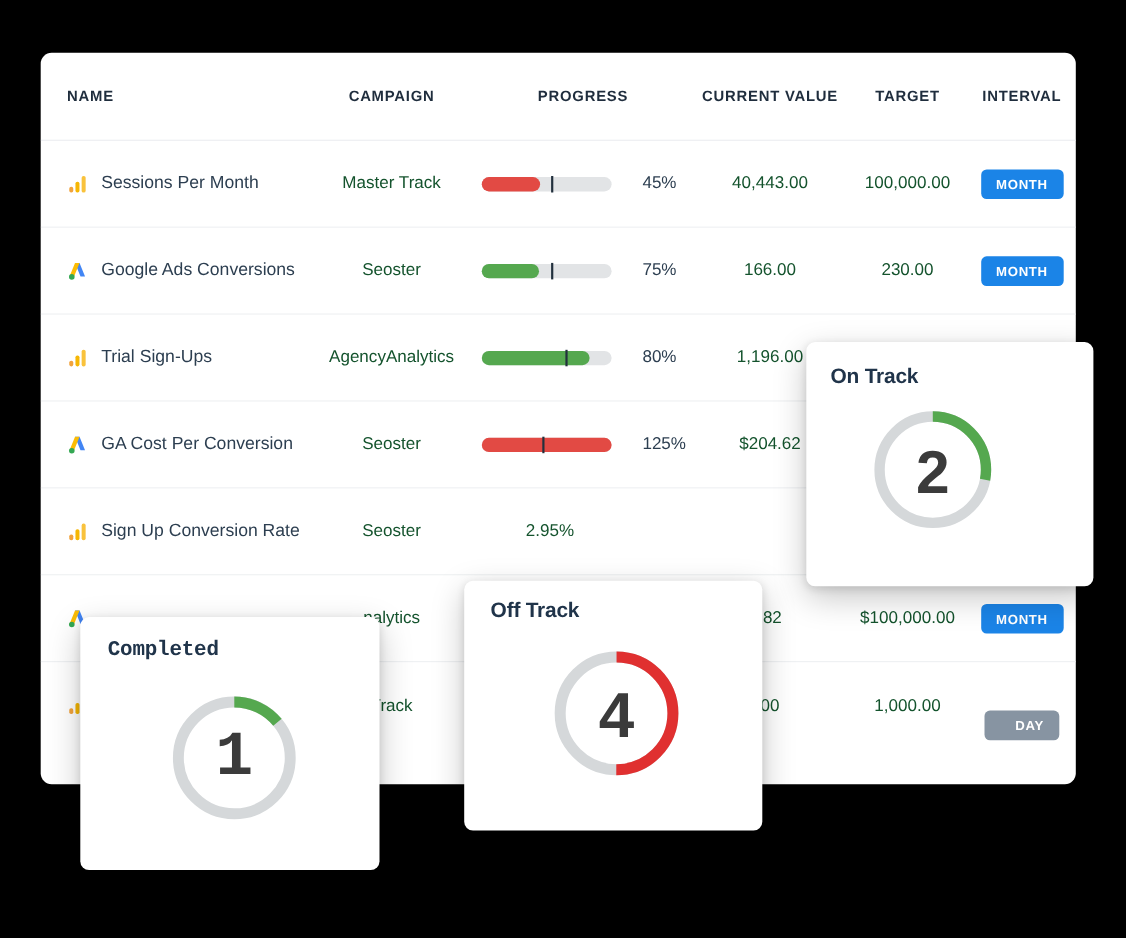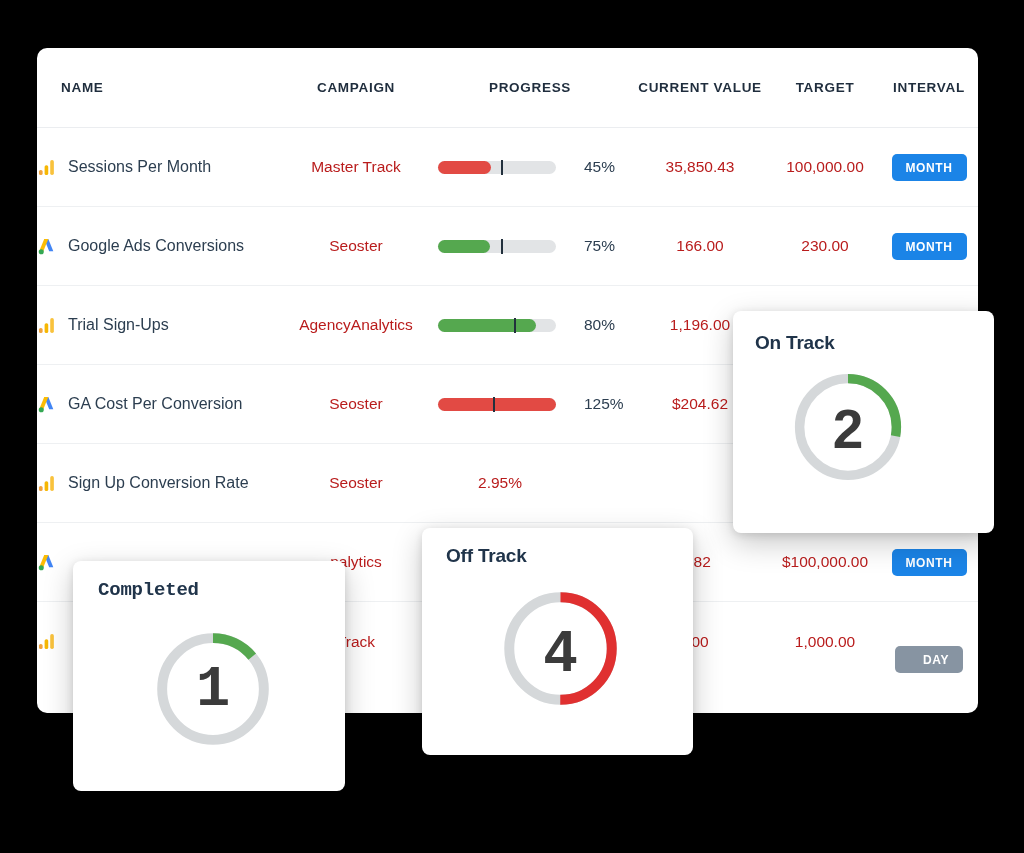--- a/index.html
+++ b/index.html
@@ -50,32 +50,32 @@
   .row {
     display: flex;
     align-items: center;
     height: 79px;
     border-bottom: 1px solid #eef0f2;
     box-sizing: border-box;
   }
   .row.last { border-bottom: none; }
 
   
-  .c-name     { width: 245px; box-sizing: border-box; display:flex; align-items:center; }
+  .c-name     { width: 245px; padding-left: 24px; box-sizing: border-box; display:flex; align-items:center; }
   .c-campaign { width: 148px; text-align: center; }
   .c-progress { width: 200px; display: flex; align-items: center; justify-content: flex-start; padding-left: 8px; box-sizing: border-box;}
   .c-current  { width: 140px; text-align: center; }
   .c-target   { width: 110px; text-align: center; }
   .c-interval { width: 98px;  text-align: center; }
 
   .th.c-name { padding-left: 24px; text-align: left; }
 
   .cell-text {
     font-size: 15.5px;
-    color: #b91c1c;
+    color: #14532d;
     white-space: nowrap;
   }
   .name-text {
     font-size: 16px;
     color: #2c3e50;
     margin-left: 12px;
     white-space: nowrap;
   }
 
   
@@ -190,21 +190,21 @@
             <span class="name-text">Sessions Per Month</span>
           </div>
           <div class="c-campaign cell-text">Master Track</div>
           <div class="c-progress">
             <div class="bar-wrap">
               <div class="bar-fill" style="width: 45%; background: rgb(226, 74, 68);"></div>
               <div class="bar-tick" style="left: 53%;"></div>
             </div>
             <span class="pct">45%</span>
           </div>
-          <div class="c-current cell-text">35,850.43</div>
+          <div class="c-current cell-text">40,443.00</div>
           <div class="c-target cell-text">100,000.00</div>
           <div class="c-interval"><span class="badge month">MONTH</span></div>
         </div>
         <div class="row">
           <div class="c-name">
             <svg class="src-icon" viewBox="0 0 24 24">
               <path d="M9.1 2.6 L14.3 2.6 L20.6 18.1 L15.4 18.1 Z" fill="#4285f4"></path>
               <path d="M9.1 2.6 L14.3 2.6 L8.0 18.1 L2.8 18.1 Z" fill="#fbbc04"></path>
               <circle cx="5.4" cy="18.6" r="3.2" fill="#34a853"></circle>
             </svg>

